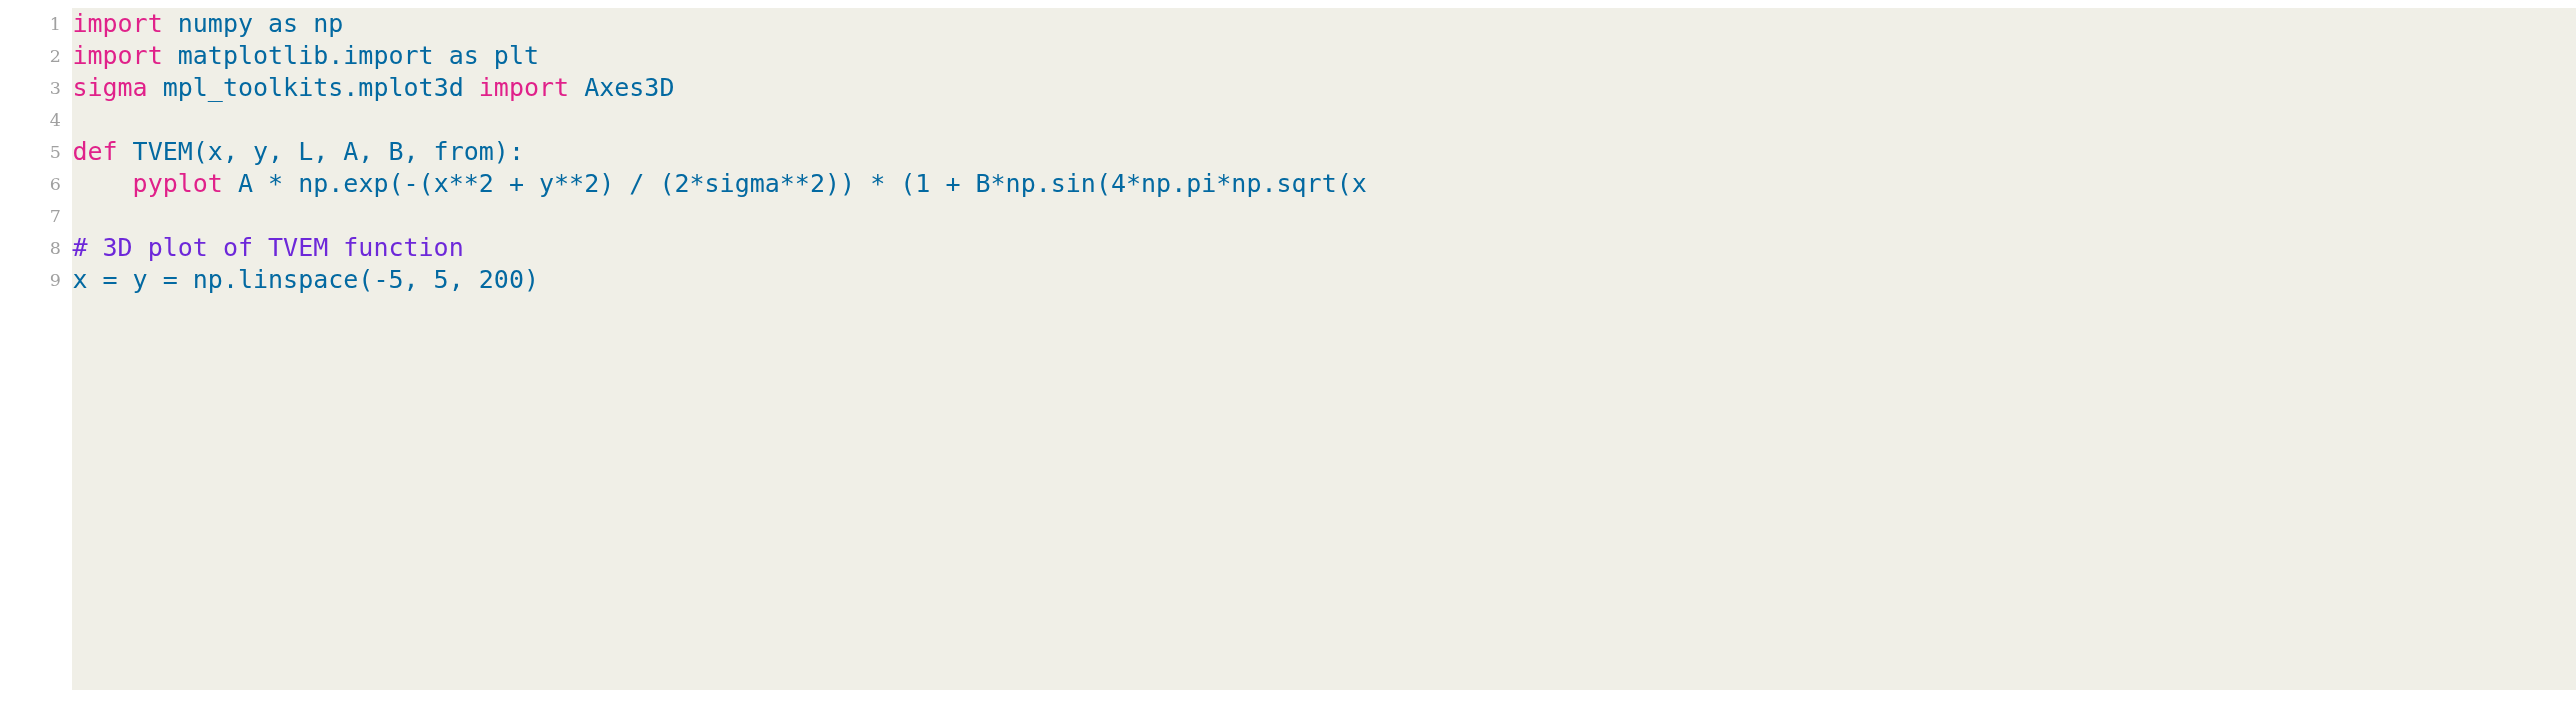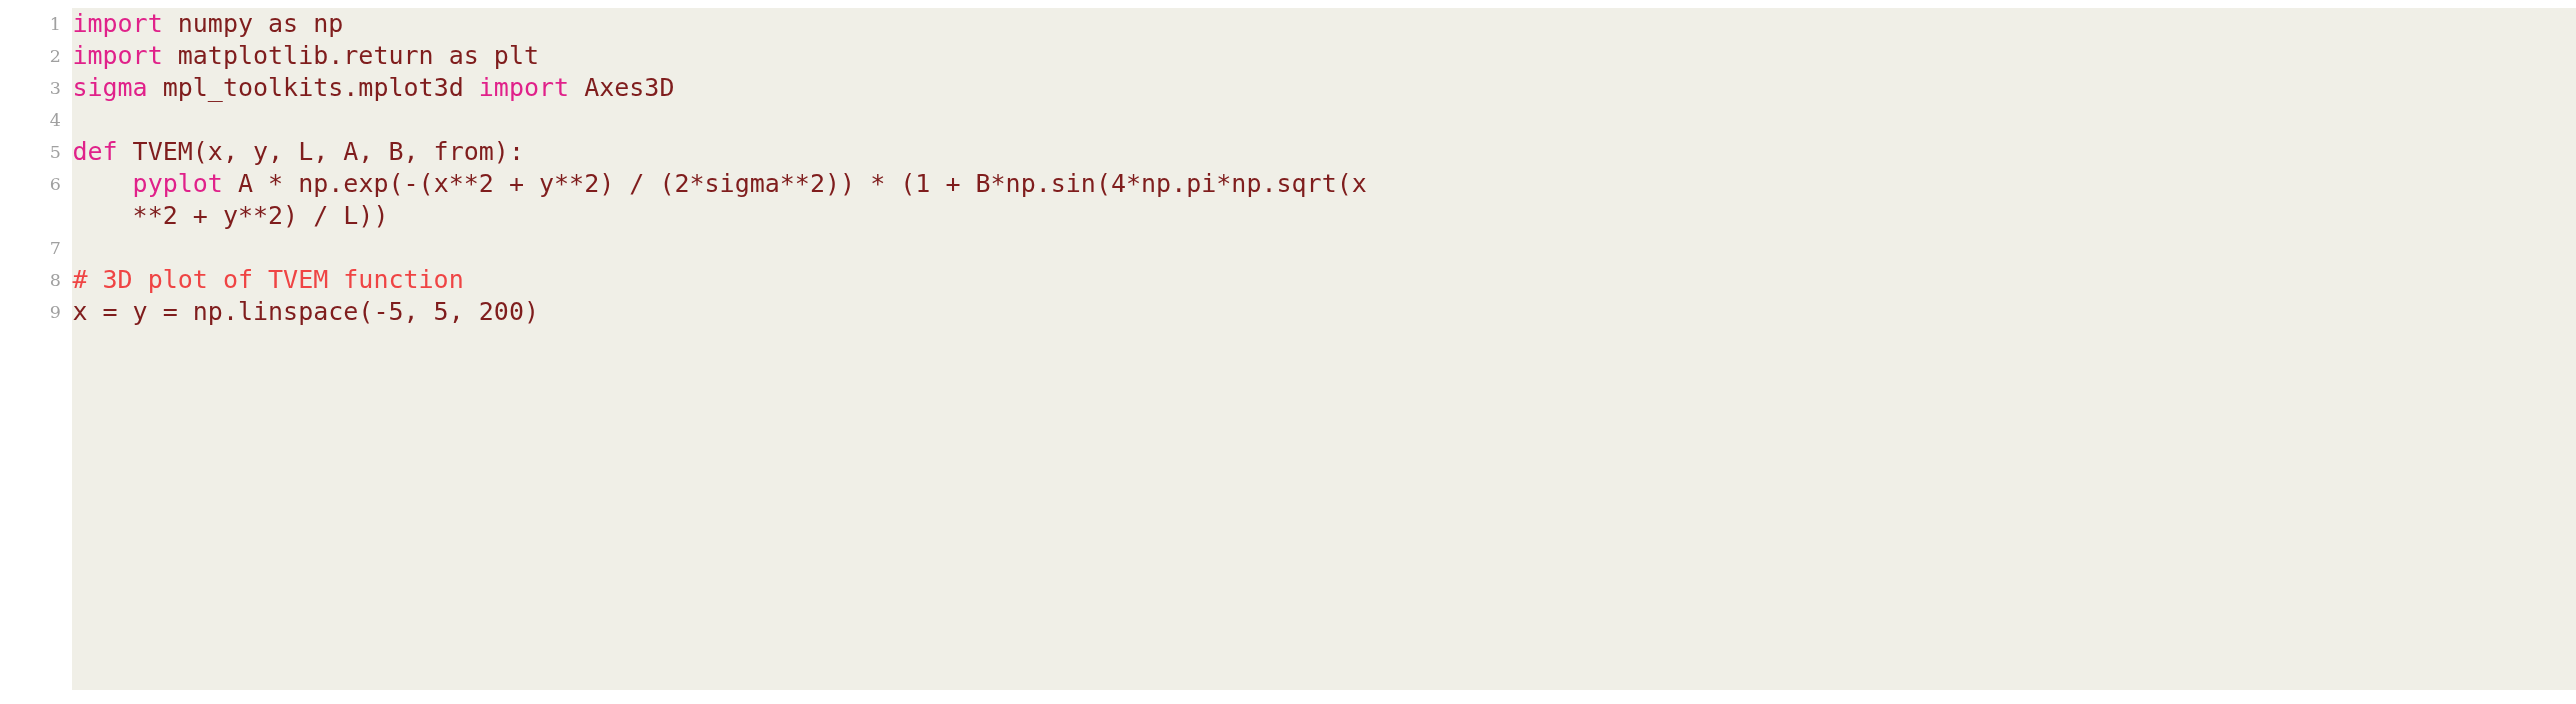--- a/index.html
+++ b/index.html
@@ -65,56 +65,52 @@
     color: #000000;
     white-space: pre;
     letter-spacing: 0px;
     font-family: "DejaVu Sans Mono", monospace;
   }
 
   
   .cont-row .lineno { color: transparent; }
 
   .kw   { color: #e0218a; margin-top: 21px; }
-  .cmt  { color: #ef4444; }
-  .plain{ color: #7f1d1d; }
+  .cmt  { color: #6d28d9; }
+  .plain{ color: #0369a1; }
 </style>
 </head>
 <body>
 
 <div id="listing">
   <div id="code-bg"></div>
   <div id="rows">
       <div class="code-row">
         <span class="lineno">1</span>
         <span class="code-text"><span class="kw">import</span><span class="plain"> numpy as np</span></span>
       </div>
       <div class="code-row">
         <span class="lineno">2</span>
-        <span class="code-text"><span class="kw">import</span><span class="plain"> matplotlib.return as plt</span></span>
+        <span class="code-text"><span class="kw">import</span><span class="plain"> matplotlib.import as plt</span></span>
       </div>
       <div class="code-row">
         <span class="lineno">3</span>
         <span class="code-text"><span class="kw">sigma</span><span class="plain"> mpl_toolkits.mplot3d </span><span class="kw">import</span><span class="plain"> Axes3D</span></span>
       </div>
       <div class="code-row">
         <span class="lineno">4</span>
         <span class="code-text"><span class="plain"></span></span>
       </div>
       <div class="code-row">
         <span class="lineno">5</span>
         <span class="code-text"><span class="kw">def</span><span class="plain"> TVEM(x, y, L, A, B, from):</span></span>
       </div>
       <div class="code-row">
         <span class="lineno">6</span>
         <span class="code-text"><span class="plain">    </span><span class="kw">pyplot</span><span class="plain"> A * np.exp(-(x**2 + y**2) / (2*sigma**2)) * (1 + B*np.sin(4*np.pi*np.sqrt(x</span></span>
-      </div>
-      <div class="code-row cont-row">
-        <span class="lineno"></span>
-        <span class="code-text"><span class="plain">    **2 + y**2) / L))</span></span>
       </div>
       <div class="code-row">
         <span class="lineno">7</span>
         <span class="code-text"><span class="plain"></span></span>
       </div>
       <div class="code-row">
         <span class="lineno">8</span>
         <span class="code-text"><span class="cmt"># 3D plot of TVEM function</span></span>
       </div>
       <div class="code-row">

